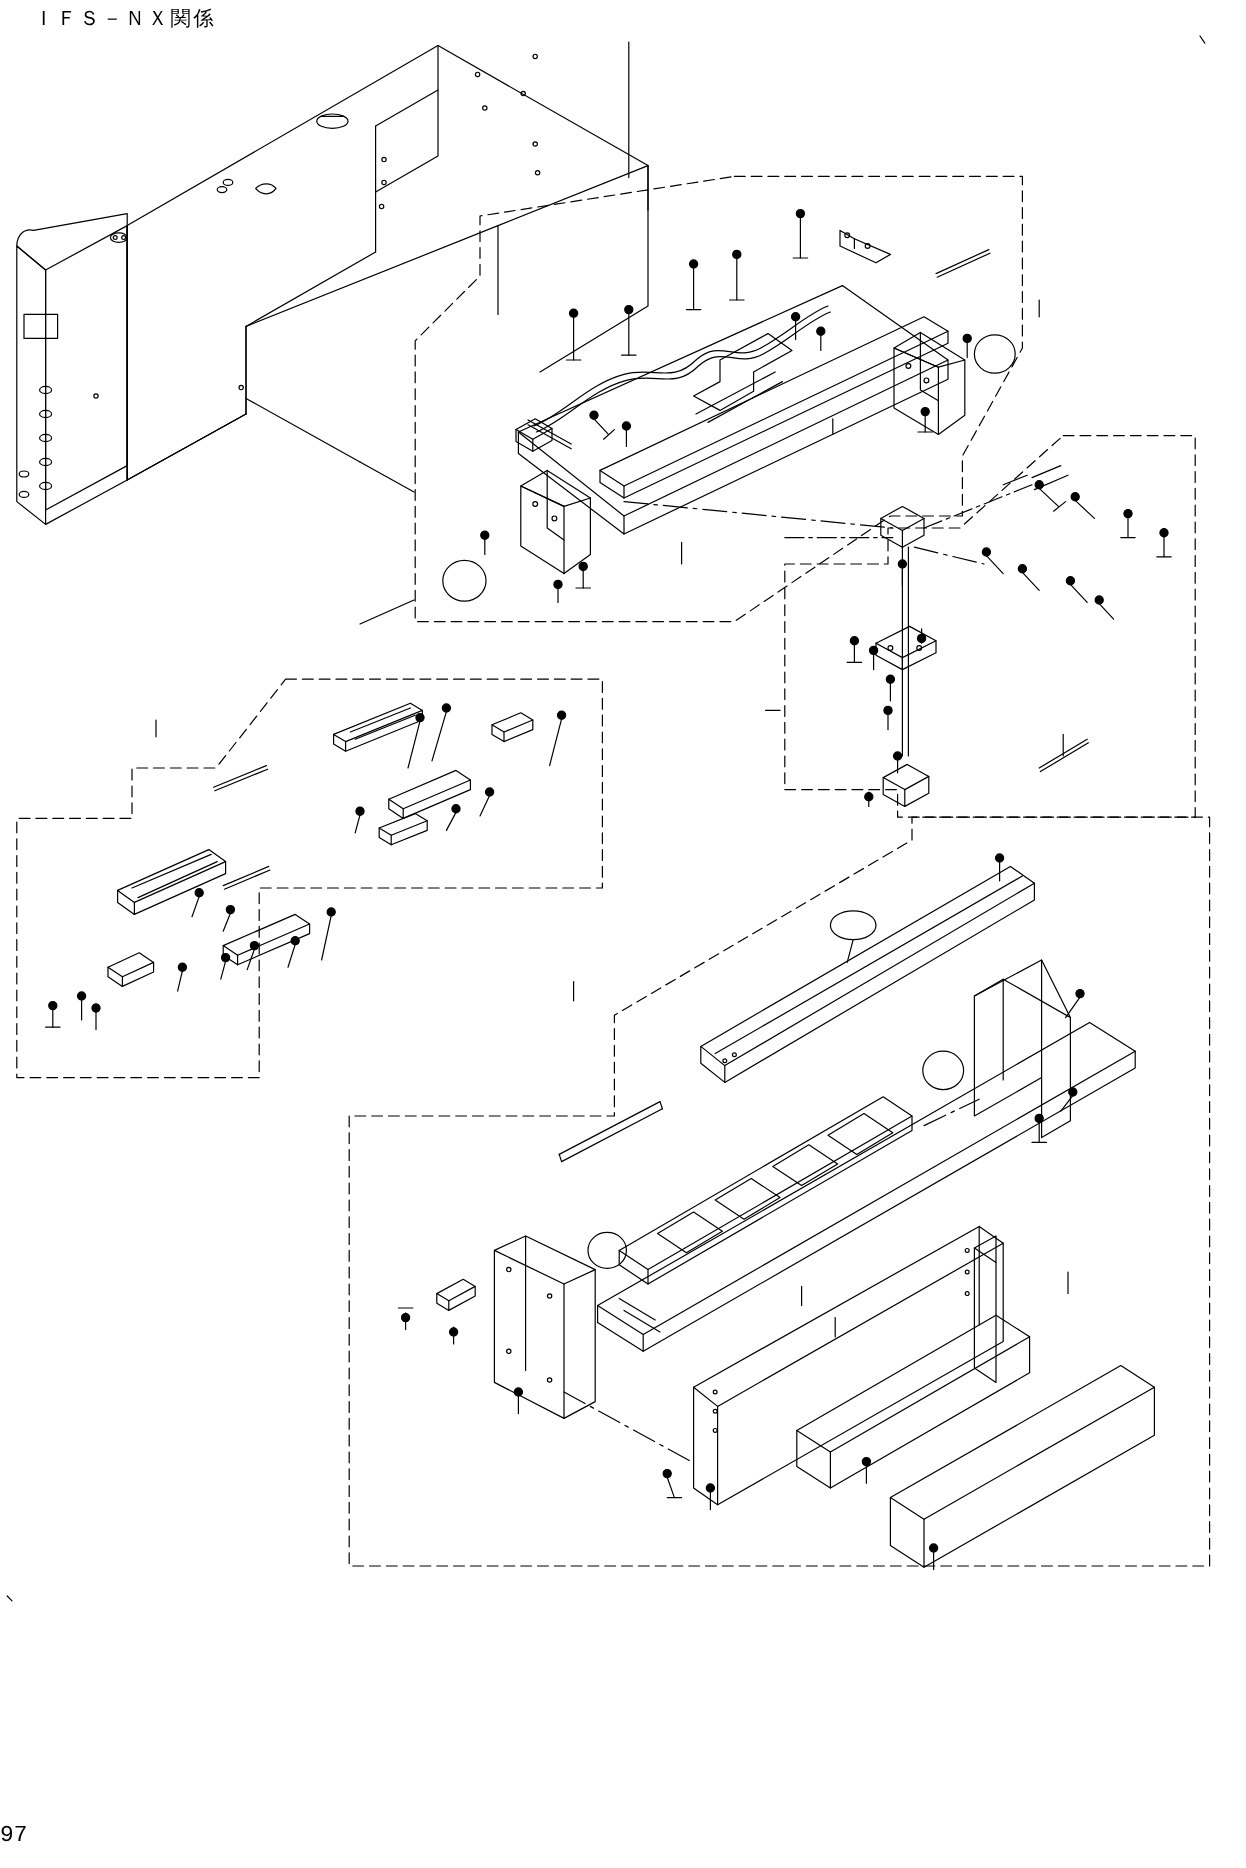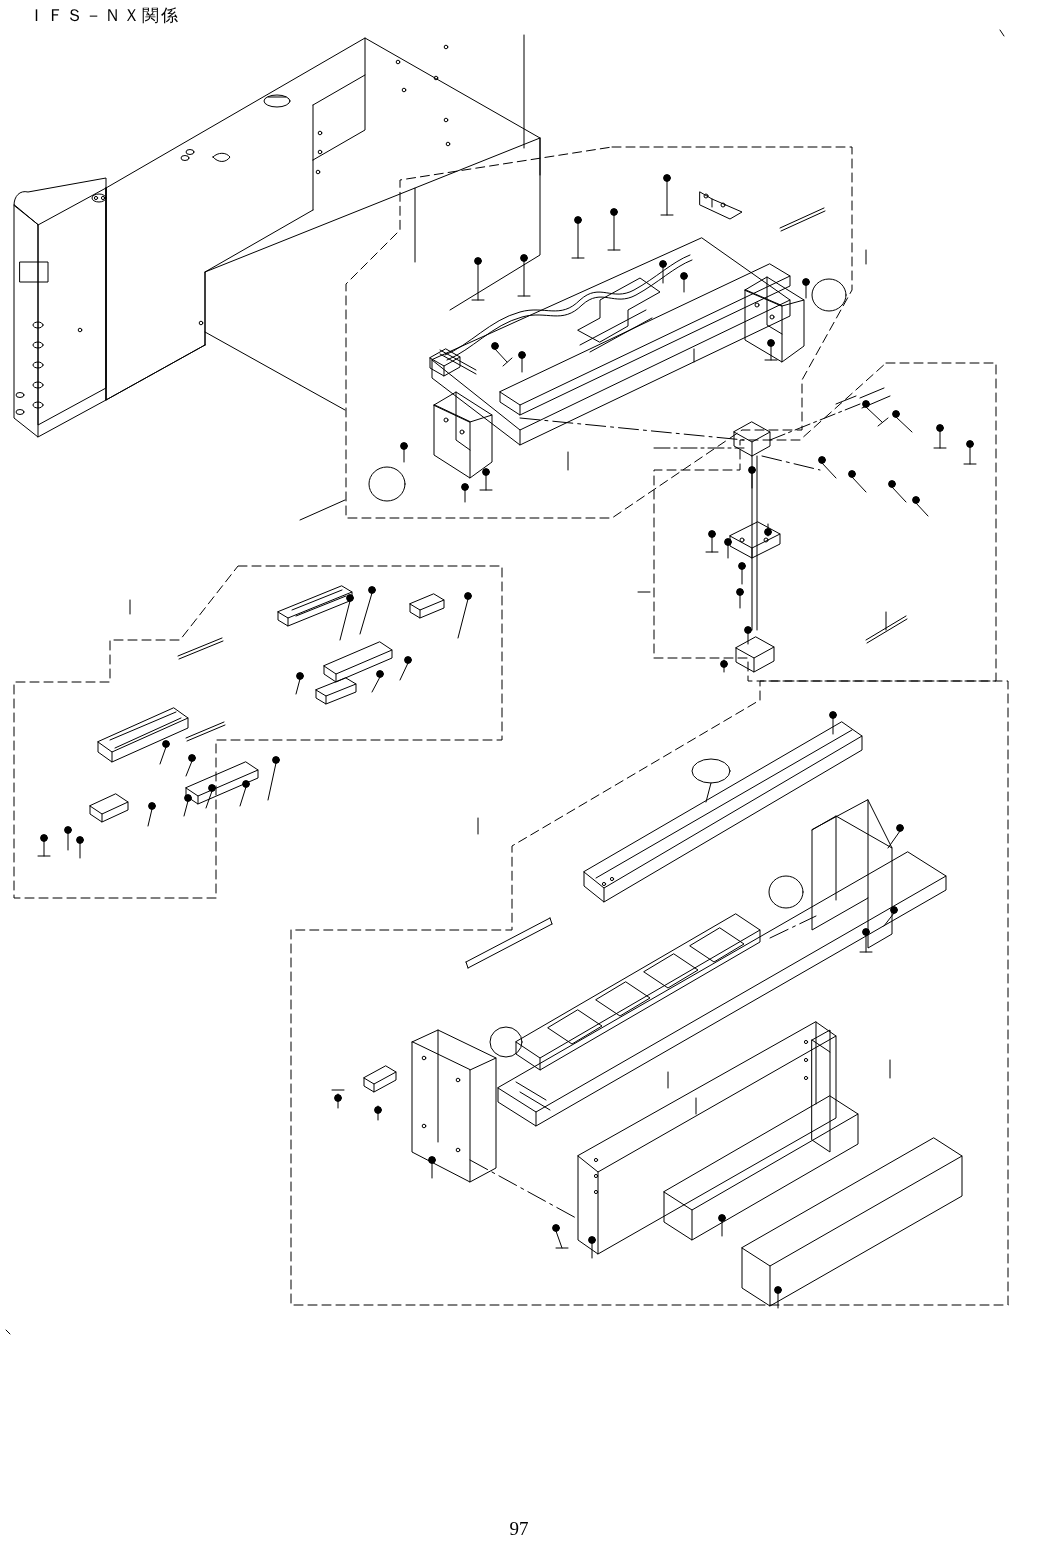--- a/index.html
+++ b/index.html
@@ -29,23 +29,22 @@
     font-size: 17px;
     letter-spacing: 2px;
     white-space: nowrap;
     font-family: "DejaVu Sans", sans-serif;
   }
   #page-number {
     position: absolute;
     left: 0;
     top: 1518px;
     width: 1038px;
-    text-align: center;
     font-size: 19px;
-    font-family: Liberation Serif, serif;
+    font-family: Liberation Mono, monospace;
   }
   #diagram-canvas {
     position: absolute;
     left: 0;
     top: 0;
     width: 1038px;
     height: 1557px;
   }
 </style>
 </head>

